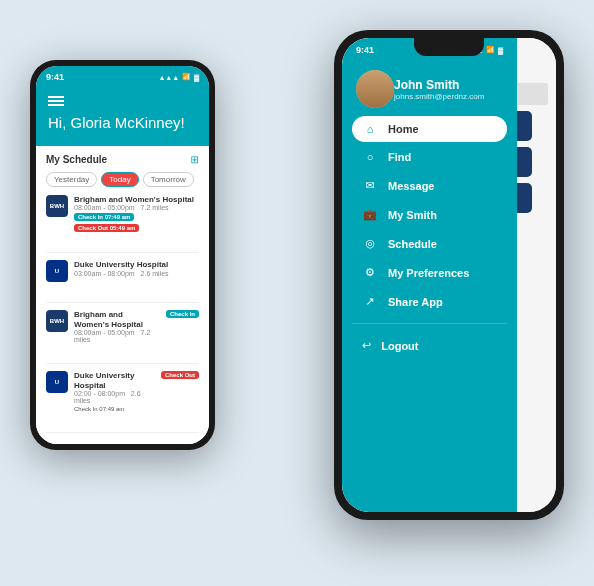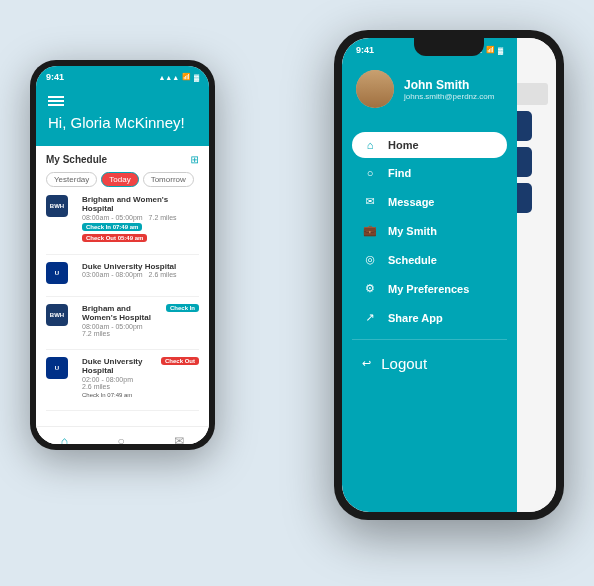--- a/index.html
+++ b/index.html
@@ -133,23 +133,23 @@
     .day-tab.active {
       background: #ef4444;
       color: #fff;
       border-color: #00a5b5;
     }
 
     
     .sched-item {
       display: flex;
       align-items: flex-start;
-      gap: 14px;
+      gap: 6px;
       margin-bottom: 7px;
-      padding-bottom: 12px;
+      padding-bottom: 20px;
       border-bottom: 1px solid #f0f0f0;
     }
 
     .sched-logo {
       width: 22px;
       height: 22px;
       border-radius: 4px;
       background: #1a3a6b;
       flex-shrink: 0;
       display: flex;
@@ -331,22 +331,21 @@
 
     .drawer-status-icons span {
       font-size: 7px;
       color: #fff;
     }
 
     
     .user-profile {
       display: flex;
       align-items: center;
-      gap: 10px;
-      padding: 10px 14px 24px;
+      padding: 10px 14px 8px;
     }
 
     .avatar {
       width: 38px;
       height: 38px;
       border-radius: 50%;
       background: #c8a882;
       overflow: hidden;
       flex-shrink: 0;
       position: relative;
@@ -427,22 +426,22 @@
       padding: 7px 20px;
       cursor: pointer;
     }
 
     .logout-icon {
       font-size: 11px;
       color: #fff;
     }
 
     .logout-label {
-      font-size: 15px;
-      font-weight: 400;
+      font-size: 11px;
+      font-weight: 700;
       color: #fff;
     }
   </style>
 </head>
 <body>
 
 <div class="phone1">
   <div class="phone1-inner">
 
     <div class="status-bar">

